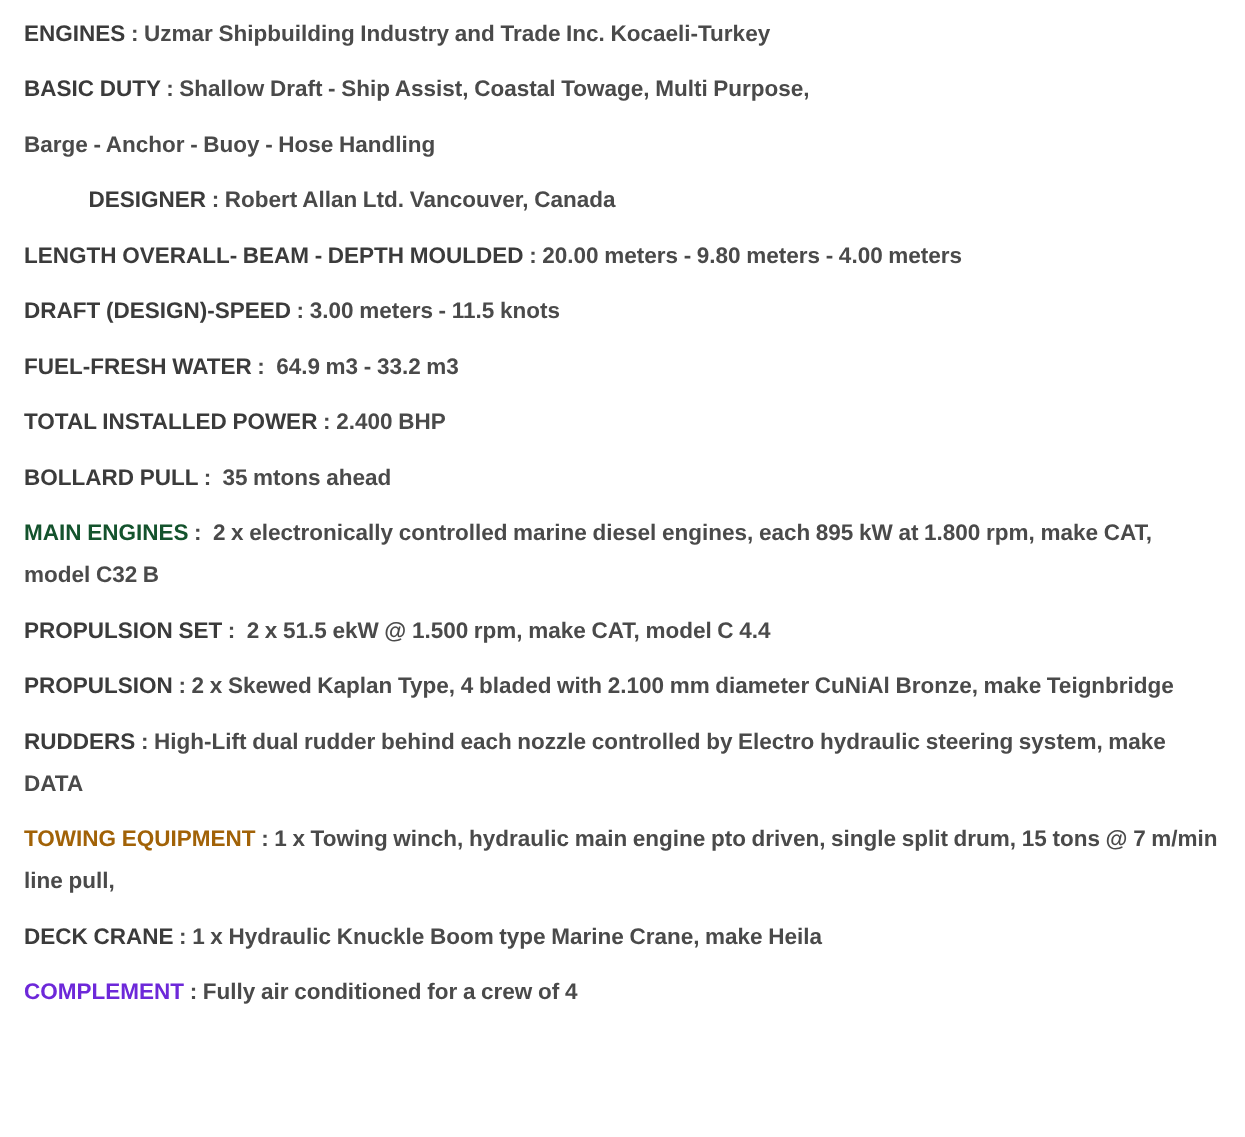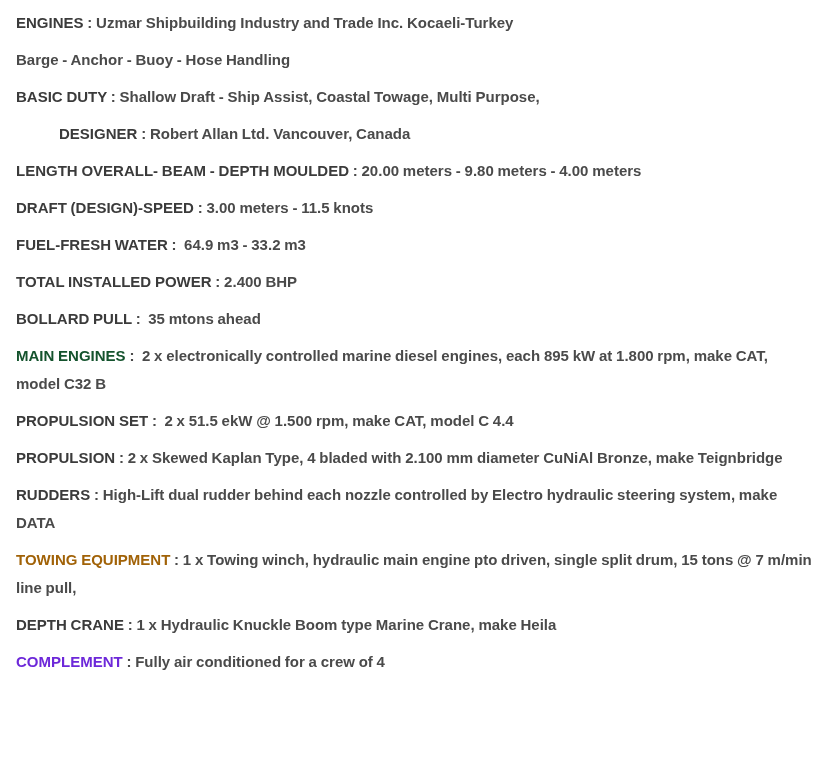--- a/index.html
+++ b/index.html
@@ -34,23 +34,23 @@
     font-weight: 700;
   }
 </style>
 </head>
 <body style="background: rgb(255, 255, 255);">
 
 <main class="spec-sheet">
   <div>
   <p class="spec-row" style="color: rgb(74, 74, 74);"><span class="spec-label" style="color: rgb(59, 59, 59);">ENGINES</span><span class="spec-value"> : Uzmar Shipbuilding Industry and Trade Inc. Kocaeli-Turkey</span></p>
 
+  <p class="spec-row" style="color: rgb(74, 74, 74);"><span class="spec-label" style="color: rgb(59, 59, 59);">BASIC DUTY</span><span class="spec-value"> : Shallow Draft - Ship Assist, Coastal Towage, Multi Purpose,</span></p>
+
   <p class="spec-row" style="color: rgb(74, 74, 74);"><span class="spec-label" style="color: rgb(59, 59, 59);"></span><span class="spec-value">Barge - Anchor - Buoy - Hose Handling</span></p>
-
-  <p class="spec-row" style="color: rgb(74, 74, 74);"><span class="spec-label" style="color: rgb(59, 59, 59);">BASIC DUTY</span><span class="spec-value"> : Shallow Draft - Ship Assist, Coastal Towage, Multi Purpose,</span></p>
 
 
   <p class="spec-row" style="color: rgb(74, 74, 74); margin-left: 43px;"><span class="spec-label" style="color: rgb(59, 59, 59);">DESIGNER</span><span class="spec-value"> : Robert Allan Ltd. Vancouver, Canada</span></p>
 
   <p class="spec-row" style="color: rgb(74, 74, 74);"><span class="spec-label" style="color: rgb(59, 59, 59);">LENGTH OVERALL- BEAM - DEPTH MOULDED</span><span class="spec-value"> : 20.00 meters - 9.80 meters - 4.00 meters</span></p>
 
   <p class="spec-row" style="color: rgb(74, 74, 74);"><span class="spec-label" style="color: rgb(59, 59, 59);">DRAFT (DESIGN)-SPEED</span><span class="spec-value"> : 3.00 meters - 11.5 knots</span></p>
 
   <p class="spec-row" style="color: rgb(74, 74, 74);"><span class="spec-label" style="color: rgb(59, 59, 59);">FUEL-FRESH WATER</span><span class="spec-value"> :  64.9 m3 - 33.2 m3</span></p>
 
@@ -62,17 +62,17 @@
 
   <p class="spec-row" style="color: rgb(74, 74, 74);"><span class="spec-label" style="color: rgb(59, 59, 59);">PROPULSION SET</span><span class="spec-value"> :  2 x 51.5 ekW @ 1.500 rpm, make CAT, model C 4.4</span></p>
 
   <p class="spec-row" style="color: rgb(74, 74, 74);"><span class="spec-label" style="color: rgb(59, 59, 59);">PROPULSION</span><span class="spec-value"> : 2 x Skewed Kaplan Type, 4 bladed with 2.100 mm diameter CuNiAl Bronze, make Teignbridge</span></p>
 
   <p class="spec-row" style="color: rgb(74, 74, 74);"><span class="spec-label" style="color: rgb(59, 59, 59);">RUDDERS</span><span class="spec-value"> : High-Lift dual rudder behind each nozzle controlled by Electro hydraulic steering system, make DATA</span></p>
 
   <p class="spec-row" style="color: rgb(74, 74, 74);"><span class="spec-label" style="color: #a16207; margin-top: 24px;">TOWING EQUIPMENT</span><span class="spec-value"> : 1 x Towing winch, hydraulic main engine pto driven, single split drum, 15 tons @ 7 m/min line pull,</span></p>
 
 
-  <p class="spec-row" style="color: rgb(74, 74, 74);"><span class="spec-label" style="color: rgb(59, 59, 59);">DEPTH CRANE</span><span class="spec-value"> : 1 x Hydraulic Knuckle Boom type Marine Crane, make Heila</span></p>
+  <p class="spec-row" style="color: rgb(74, 74, 74);"><span class="spec-label" style="color: rgb(59, 59, 59);">DECK CRANE</span><span class="spec-value"> : 1 x Hydraulic Knuckle Boom type Marine Crane, make Heila</span></p>
 
   <p class="spec-row" style="color: rgb(74, 74, 74);"><span class="spec-label" style="color: #6d28d9;">COMPLEMENT</span><span class="spec-value"> : Fully air conditioned for a crew of 4</span></p>
 </div>
 </main>
 
 </body></html>

